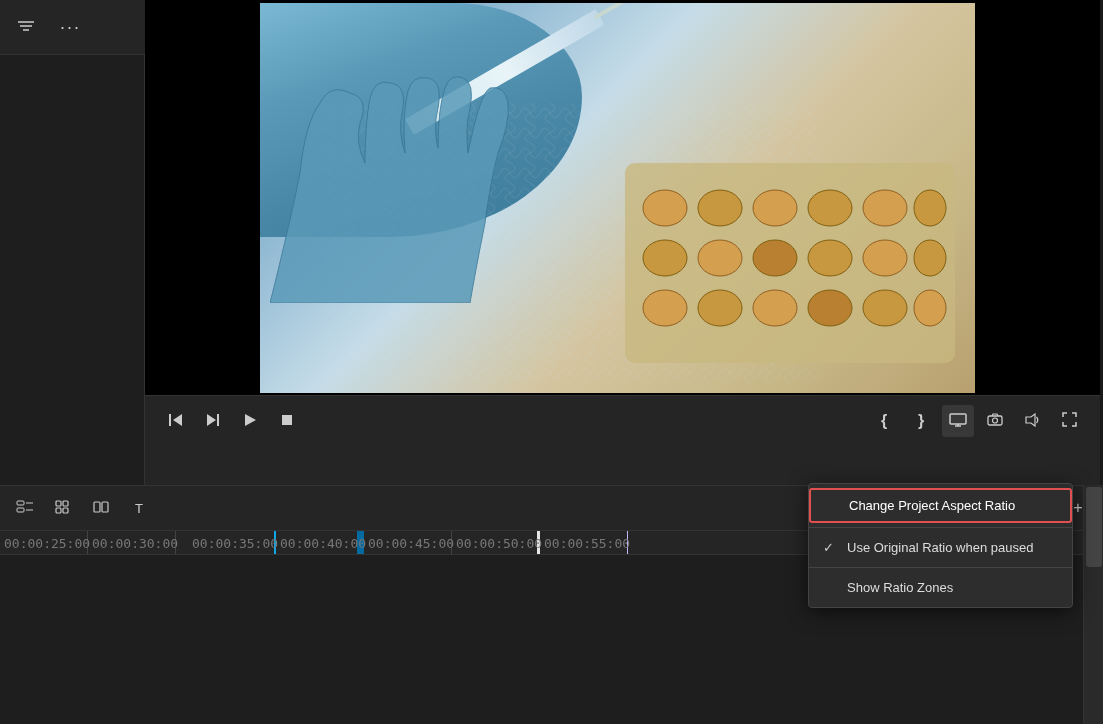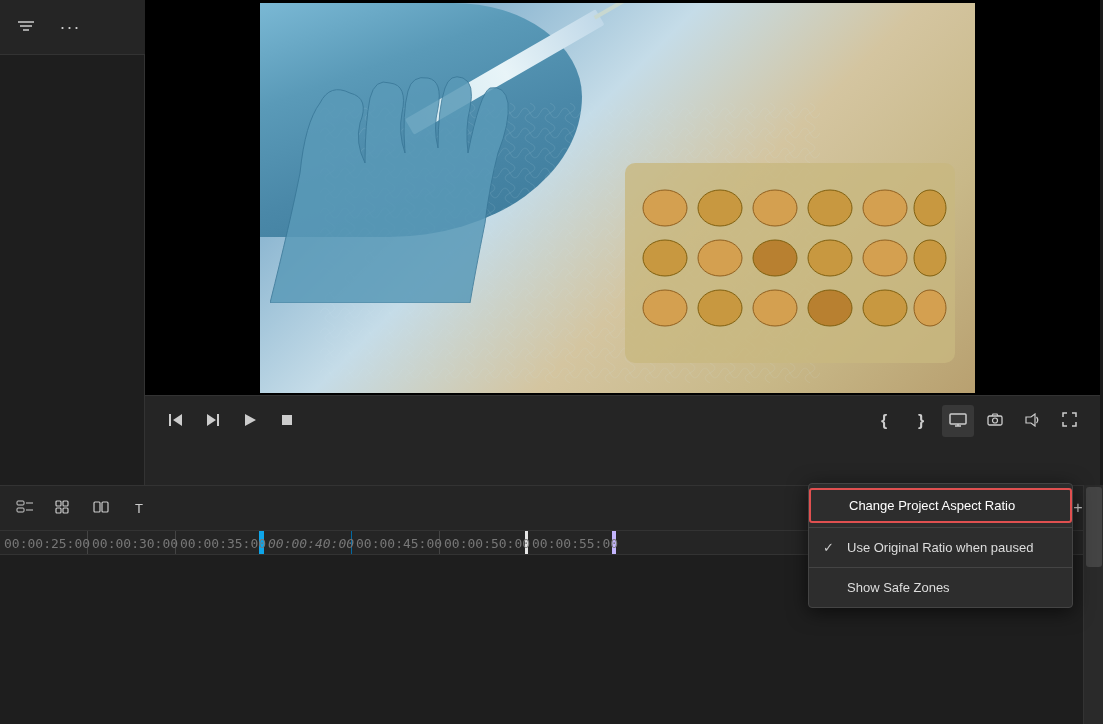--- a/index.html
+++ b/index.html
@@ -582,33 +582,33 @@
   </div>
 
   <div class="timeline-ruler-container">
     <div style="display:flex;height:100%;overflow:hidden;">
       <div style="min-width:88px;height:100%;position:relative;border-right:1px solid #444;">
         <span class="ruler-label">00:00:25:00</span>
       </div>
       <div style="min-width:88px;height:100%;position:relative;border-right:1px solid #444;">
         <span class="ruler-label">00:00:30:00</span>
       </div>
-      <div style="min-width:88px;height:100%;position:relative;border-right:5px solid #0ea5e9;">
+      <div style="min-width:88px;height:100%;position:relative;border-right:2px solid #0ea5e9;margin-left:12px;">
         <span class="ruler-label">00:00:35:00</span>
       </div>
-      <div style="min-width:88px;height:100%;position:relative;border-right:1px solid #0369a1;font-style:italic;">
+      <div style="min-width:88px;height:100%;position:relative;border-right:7px solid #0369a1;">
         <span class="ruler-label">00:00:40:00</span>
       </div>
       <div style="min-width:88px;height:100%;position:relative;border-right:1px solid #444;text-align:right;">
         <span class="ruler-label">00:00:45:00</span>
       </div>
       <div style="min-width:88px;height:100%;position:relative;border-right:3px solid #e5e5e5;">
         <span class="ruler-label">00:00:50:00</span>
       </div>
-      <div style="min-width:88px;height:100%;position:relative;border-right:4px solid #c4b5fd;text-decoration:underline;">
+      <div style="min-width:88px;height:100%;position:relative;border-right:1px solid #c4b5fd;text-decoration:underline;">
         <span class="ruler-label">00:00:55:00</span>
       </div>
     </div>
   </div>
 
   <div class="timeline-tracks">
   </div>
 
   <div class="scrollbar-h">
     <div class="scrollbar-thumb"></div>
@@ -627,15 +627,15 @@
   <div class="menu-item">
     <span class="checkmark">✓</span>
     <span class="menu-label">Use Original Ratio when paused</span>
   </div>
 
   <div class="menu-separator"></div>
 
 
   <div class="menu-item">
     <span class="checkmark"></span>
-    <span class="menu-label">Show Safe Zones</span>
+    <span class="menu-label">Show Ratio Zones</span>
   </div>
 </div>
 
 </body></html>

